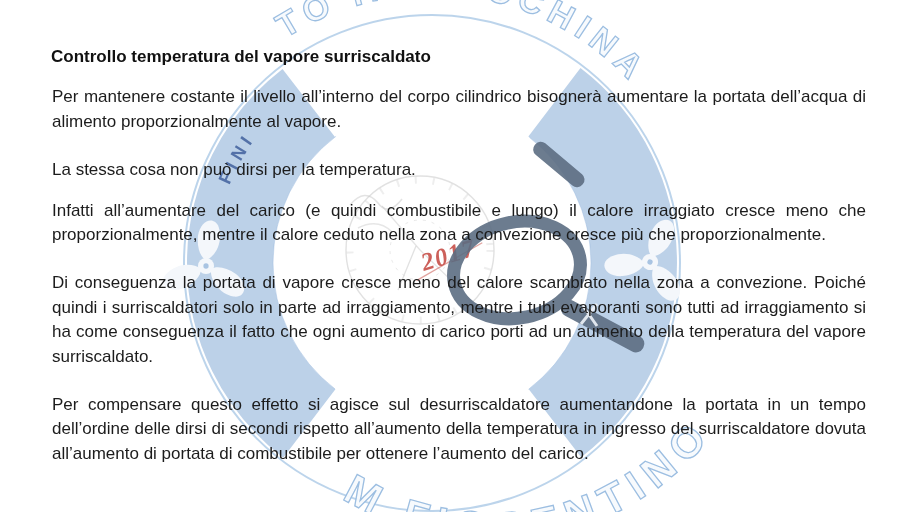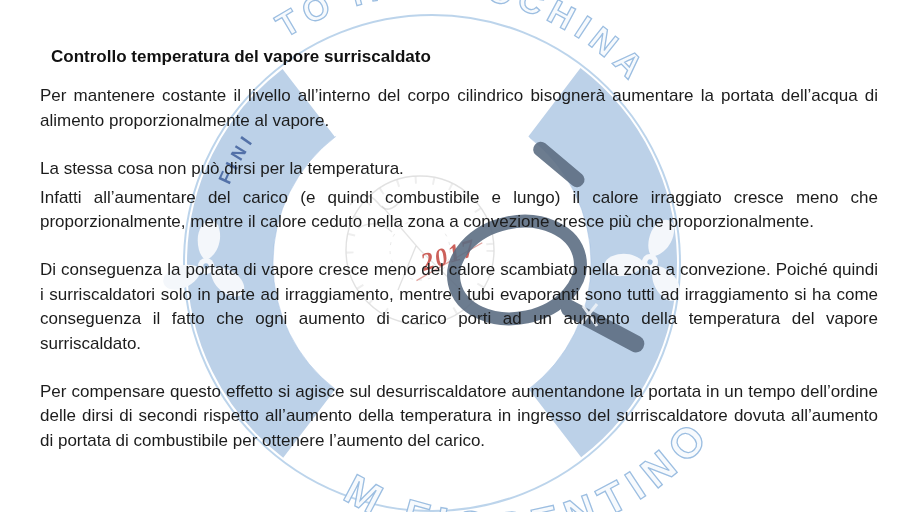--- a/index.html
+++ b/index.html
@@ -28,21 +28,21 @@
     line-height: 24.4px;
   }
   .doc-title {
     margin: 15px;
     font-size: 17px;
     line-height: 24.4px;
     font-weight: bold;
     color: #111111;
   }
   .para {
-    margin: 4px;
+    margin: 16px;
     text-align: justify;
     text-justify: inter-word;
   }
   .para.gap { margin-top: 24px; }
   .wm-arc-text {
     font-family: "Liberation Sans", sans-serif;
     font-weight: bold;
     fill: #f7fafd;
     stroke: #97bbe0;
     stroke-width: 1.3px;

